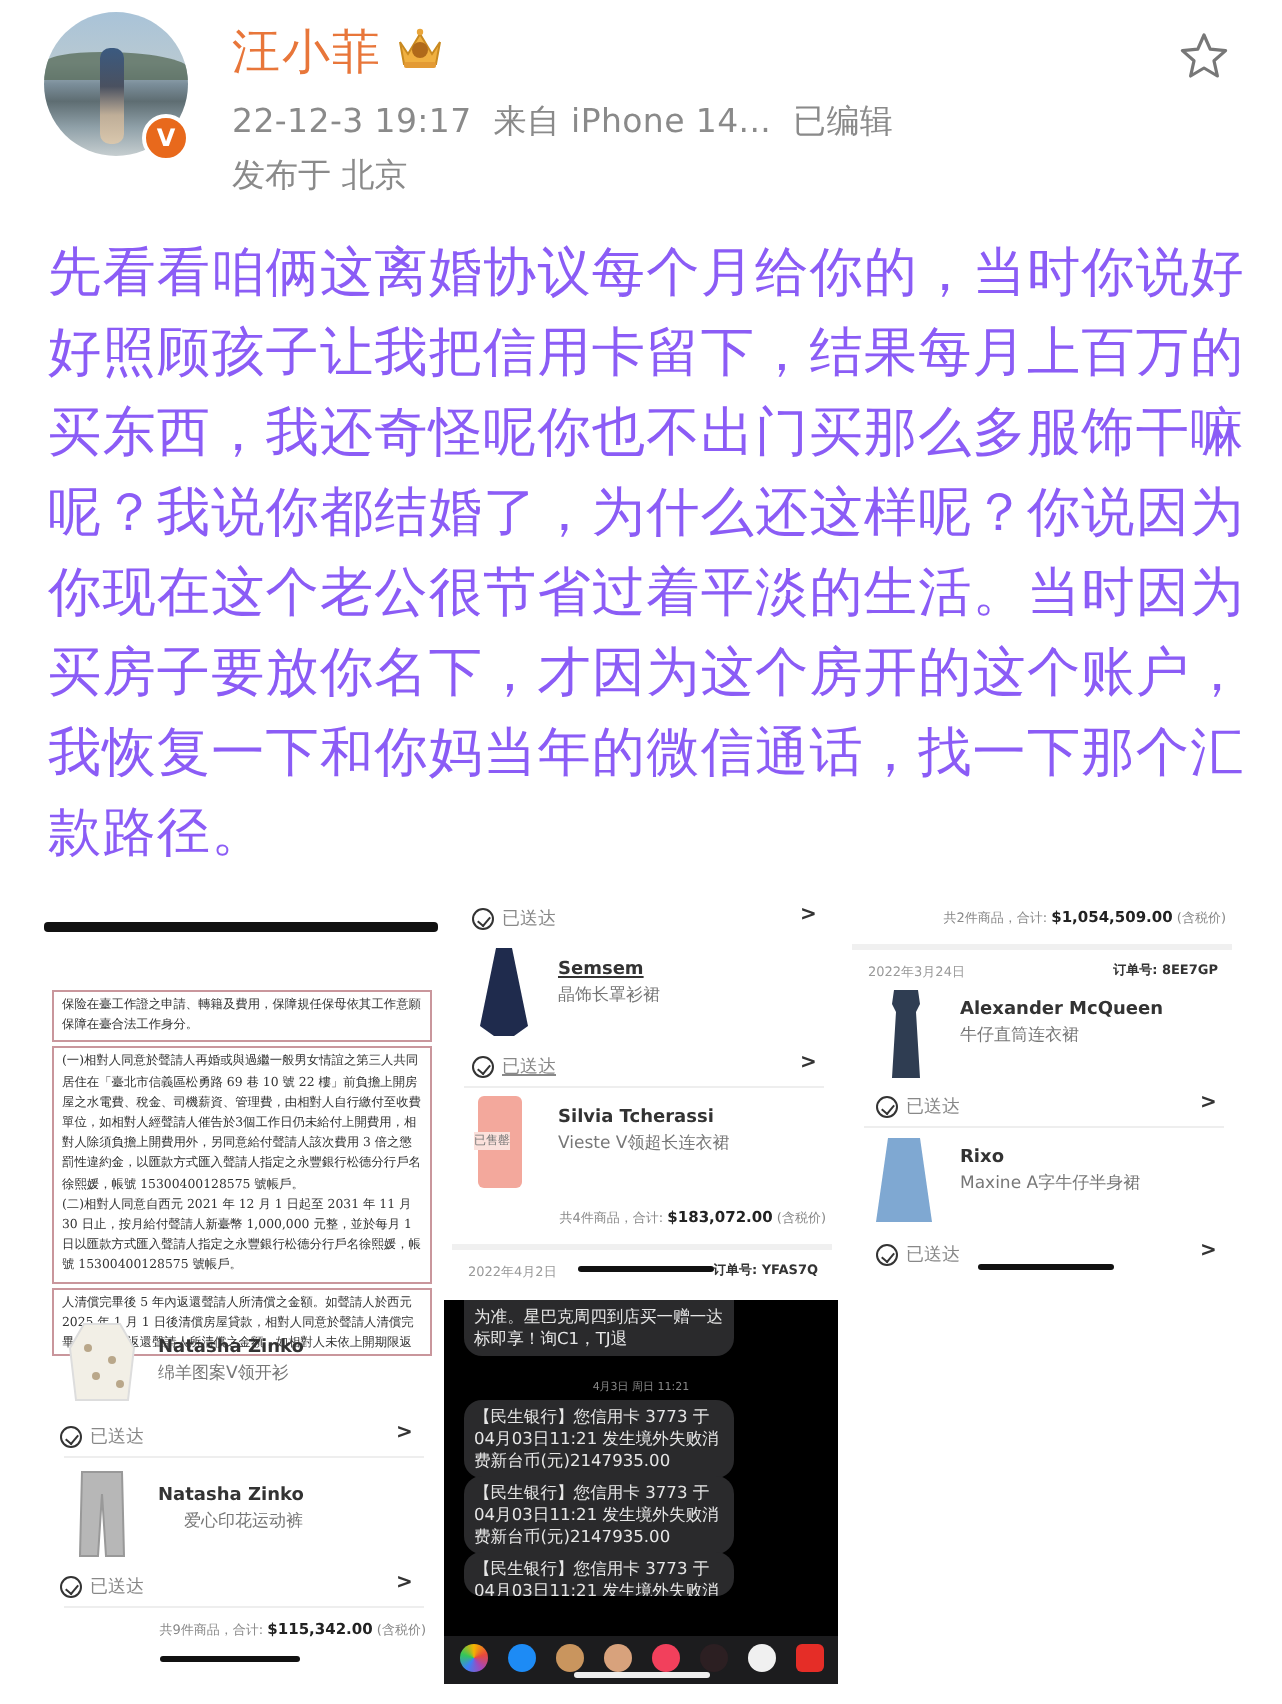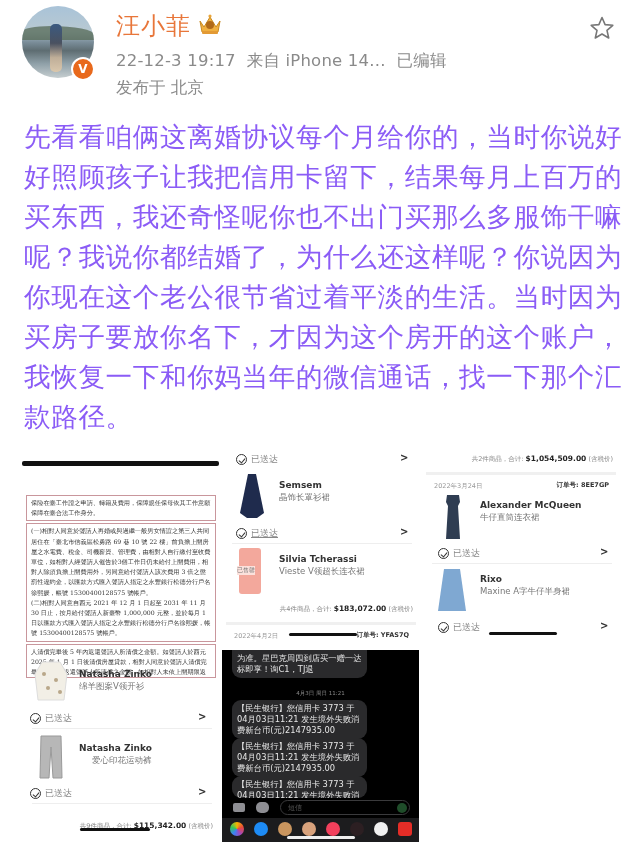--- a/index.html
+++ b/index.html
@@ -119,38 +119,38 @@
     <path d="M2 1 L22 1 L23 43 L14 43 L12 12 L10 43 L1 43 Z" fill="#b7b7b7" stroke="#999"></path>
   </svg>
   <div class="brand" style="left:57px;top:288px;">Natasha Zinko</div>
   <div class="pdesc" style="left:70px;top:300px;">爱心印花运动裤</div>
   <div class="row-status" style="left:8px;top:332px;">
     <span class="check"></span>
     <span>已送达</span>
   </div>
   <div class="chev" style="left:176px;top:331px;">&gt;</div>
   <div class="divider" style="left:10px;top:348px;width:180px;"></div>
-  <div class="total" style="right:6px;top:355px;margin-top:11px;">
+  <div class="total" style="right:6px;top:355px;">
     <span>共9件商品，合计:</span>
     <b>$115,342.00</b>
     <span>(含税价)</span>
   </div>
   <div class="blackbar" style="left:58px;top:373px;width:70px;height:3px;"></div>
 </div>
 
 <div class="img img2">
   <div class="row-status" style="left:14px;top:13px;">
     <span class="check"></span>
     <span>已送达</span>
   </div>
   <div class="chev" style="left:178px;top:12px;">&gt;</div>
   <svg class="thumb" style="left:17px;top:33px;" width="26" height="46" viewBox="0 0 26 46">
     <path d="M9 1 L17 1 L25 40 L18 45 L8 45 L1 40 Z" fill="#1f2b4d"></path>
   </svg>
-  <div class="brand" style="left:57px;top:40px;">Semsem</div>
+  <div class="brand" style="left:57px;top:40px;text-decoration:underline;">Semsem</div>
   <div class="pdesc" style="left:57px;top:52px;">晶饰长罩衫裙</div>
   <div class="row-status" style="left:14px;top:87px;">
     <span class="check"></span>
     <span style="text-decoration:underline;">已送达</span>
   </div>
   <div class="chev" style="left:178px;top:86px;">&gt;</div>
   <div class="divider" style="left:10px;top:103px;width:180px;"></div>
   <div class="thumb" style="left:17px;top:108px;width:22px;height:46px;background:#f3a89c;border-radius:3px;">
     <span style="position:absolute;left:-2px;top:18px;font-size:6px;color:#777;background:#fbe1dc;white-space:nowrap;">已售罄</span>
   </div>
@@ -165,28 +165,20 @@
   <div class="small" style="left:12px;top:192px;">2022年4月2日</div>
   <div class="blackbar" style="left:67px;top:193px;width:68px;height:3px;"></div>
   <div class="orderno" style="right:10px;top:191px;">订单号: YFAS7Q</div>
 
   <div class="sms">
     <div class="bubble" style="top:0;border-radius:0 0 9px 9px;">为准。星巴克周四到店买一赠一达标即享！询C1，TJ退</div>
     <div class="smstime" style="top:40px;">4月3日 周日 11:21</div>
     <div class="bubble" style="top:50px;">【民生银行】您信用卡 3773 于 04月03日11:21 发生境外失败消费新台币(元)2147935.00</div>
     <div class="bubble" style="top:88px;">【民生银行】您信用卡 3773 于 04月03日11:21 发生境外失败消费新台币(元)2147935.00</div>
     <div class="bubble" style="top:126px;height:22px;overflow:hidden;">【民生银行】您信用卡 3773 于 04月03日11:21 发生境外失败消费新台币(元)2147935.00</div>
-    <div class="inputbar">
-      <div style="position:absolute;left:11px;top:5px;width:12px;height:9px;background:#8e8e93;border-radius:2px;"></div>
-      <div style="position:absolute;left:34px;top:4px;width:13px;height:11px;background:#8e8e93;border-radius:5px;"></div>
-      <div style="position:absolute;left:58px;top:2px;width:130px;height:15px;border:1px solid #3a3a3c;border-radius:8px;">
-        <span style="position:absolute;left:7px;top:2px;font-size:7px;color:#555;">短信</span>
-        <span style="position:absolute;right:2px;top:2px;width:10px;height:10px;border-radius:50%;background:#1f4d2a;"></span>
-      </div>
-    </div>
     <div class="dock">
       <span class="appicon" style="left:8px;background:conic-gradient(#f5b400,#e84a3b,#a347ba,#3b82f6,#34c759,#f5b400);"></span>
       <span class="appicon" style="left:32px;background:#1d8bf5;"></span>
       <span class="appicon" style="left:56px;background:#c9955e;"></span>
       <span class="appicon" style="left:80px;background:#d8a27c;"></span>
       <span class="appicon" style="left:104px;background:#f2405c;"></span>
       <span class="appicon" style="left:128px;background:#2c1f22;"></span>
       <span class="appicon" style="left:152px;background:#f0f0f0;"></span>
       <span class="appicon" style="left:176px;background:#e52d27;border-radius:3px;"></span>
     </div>

